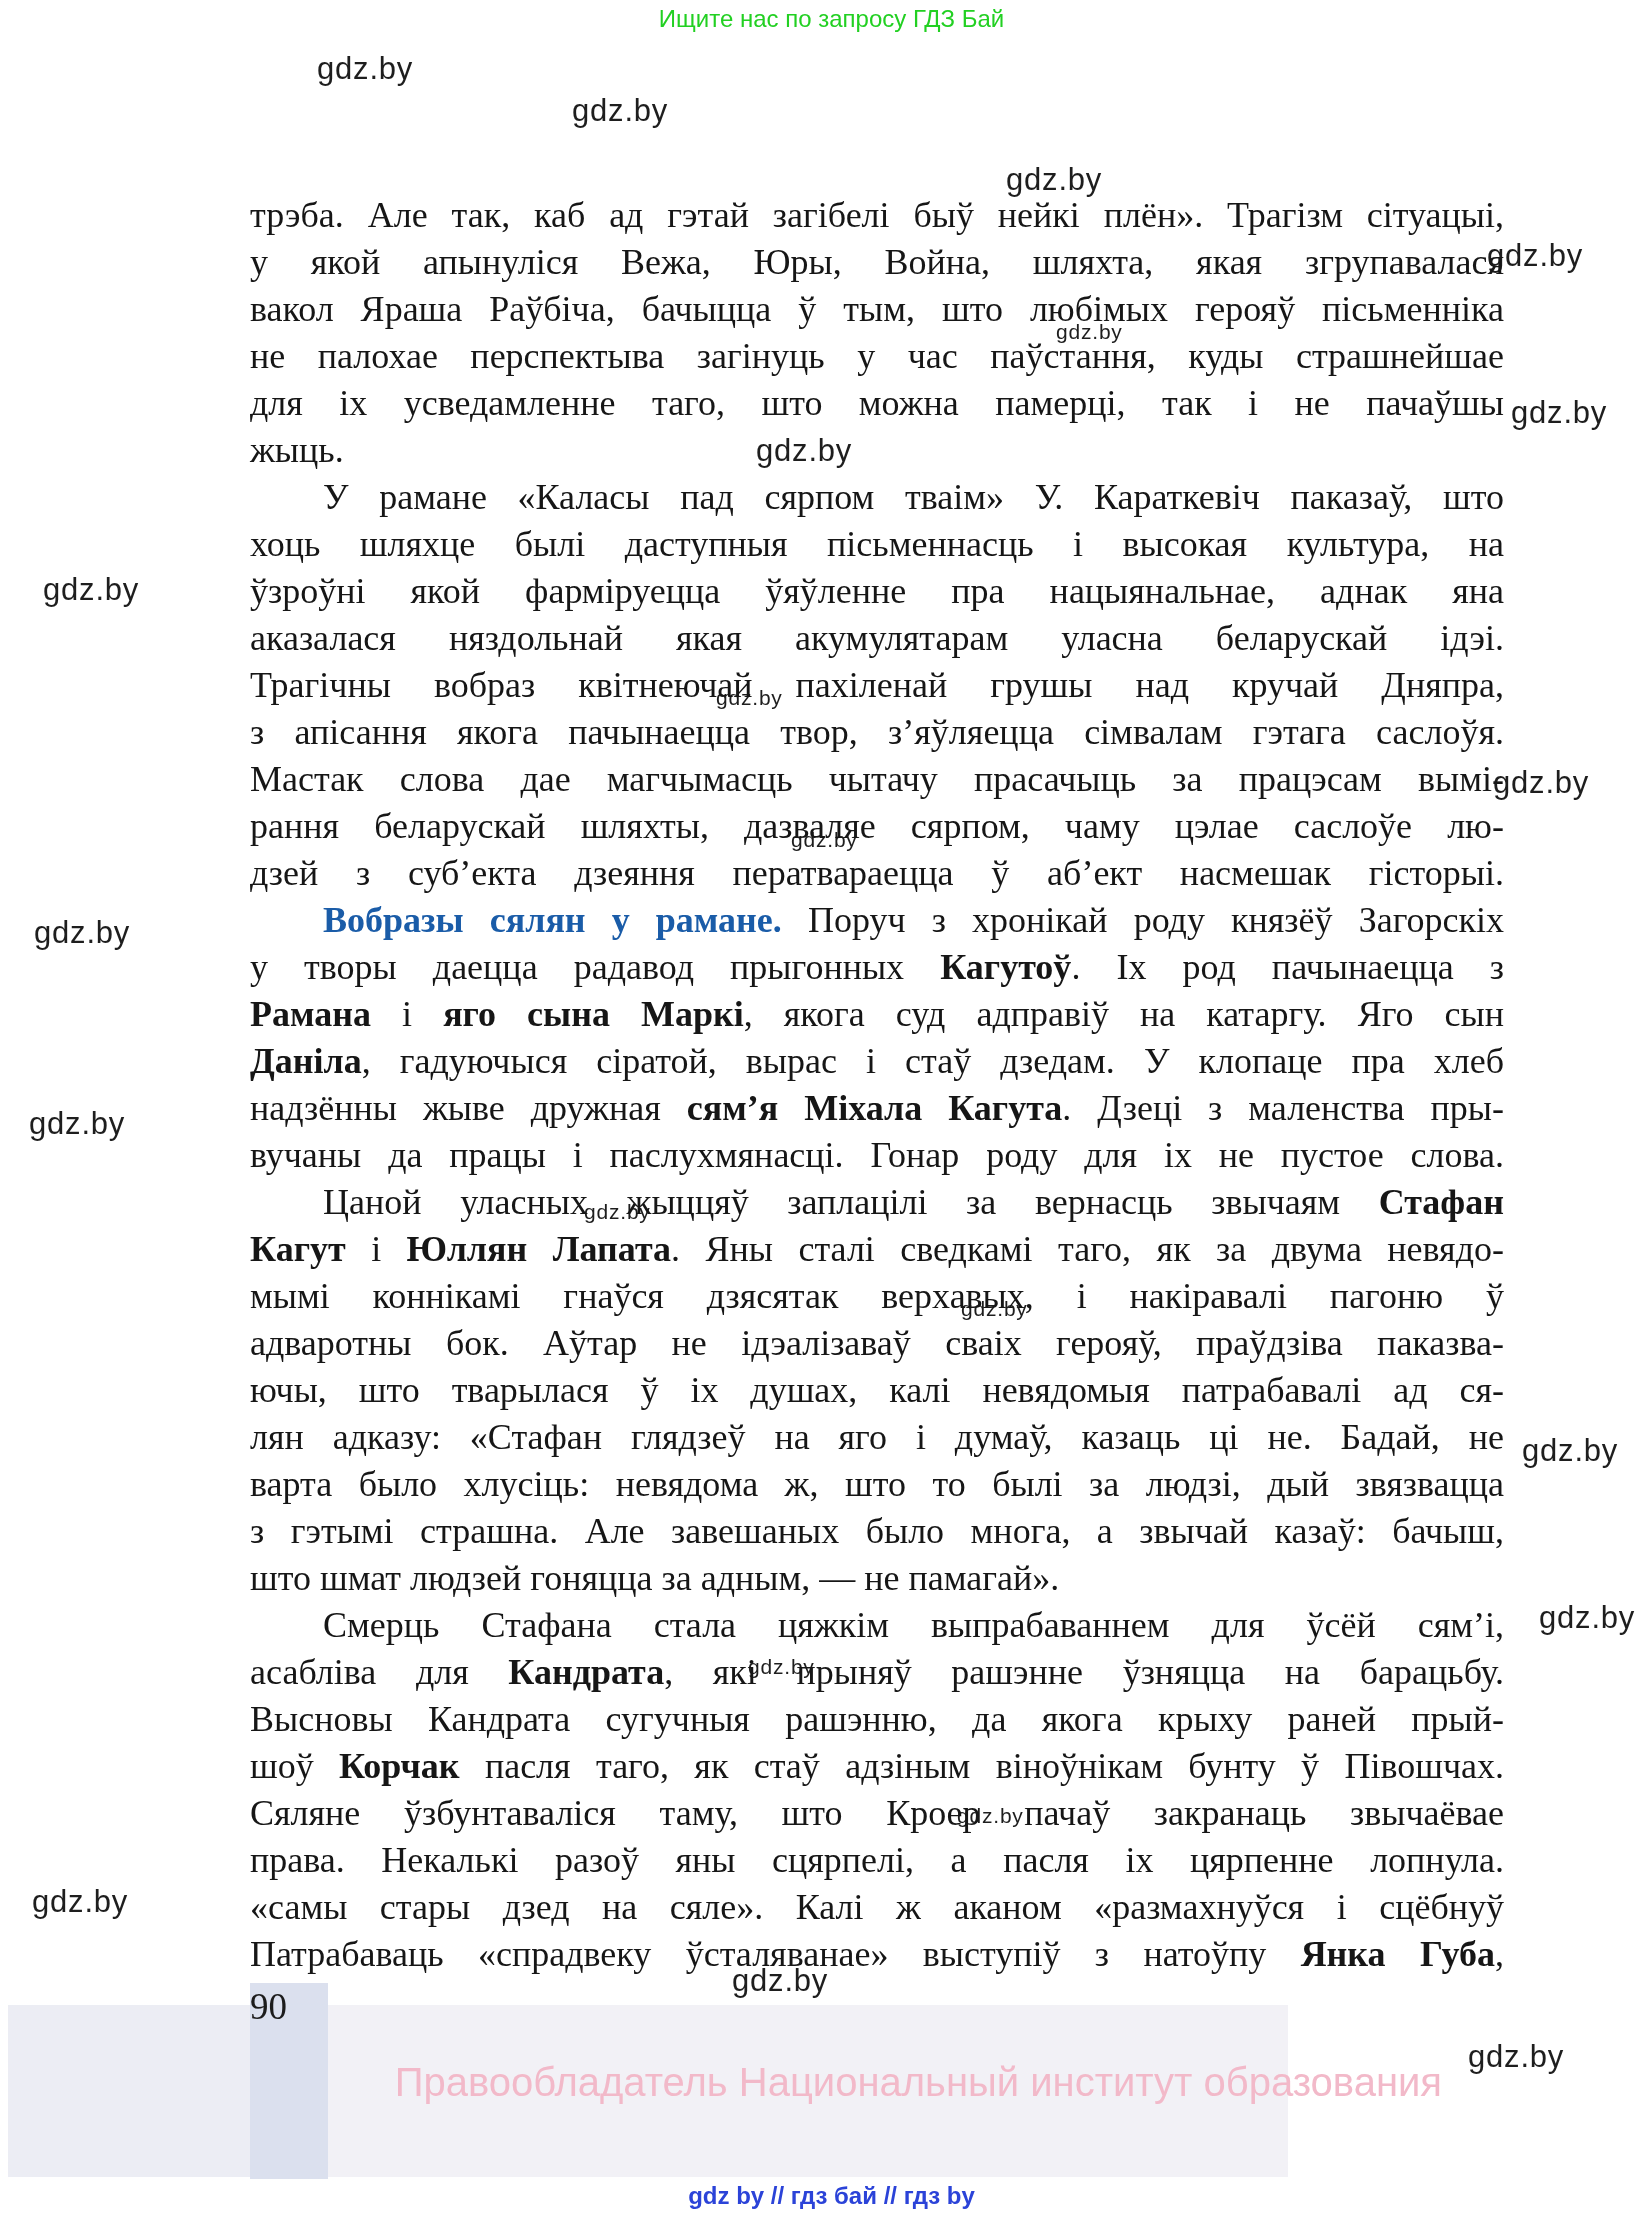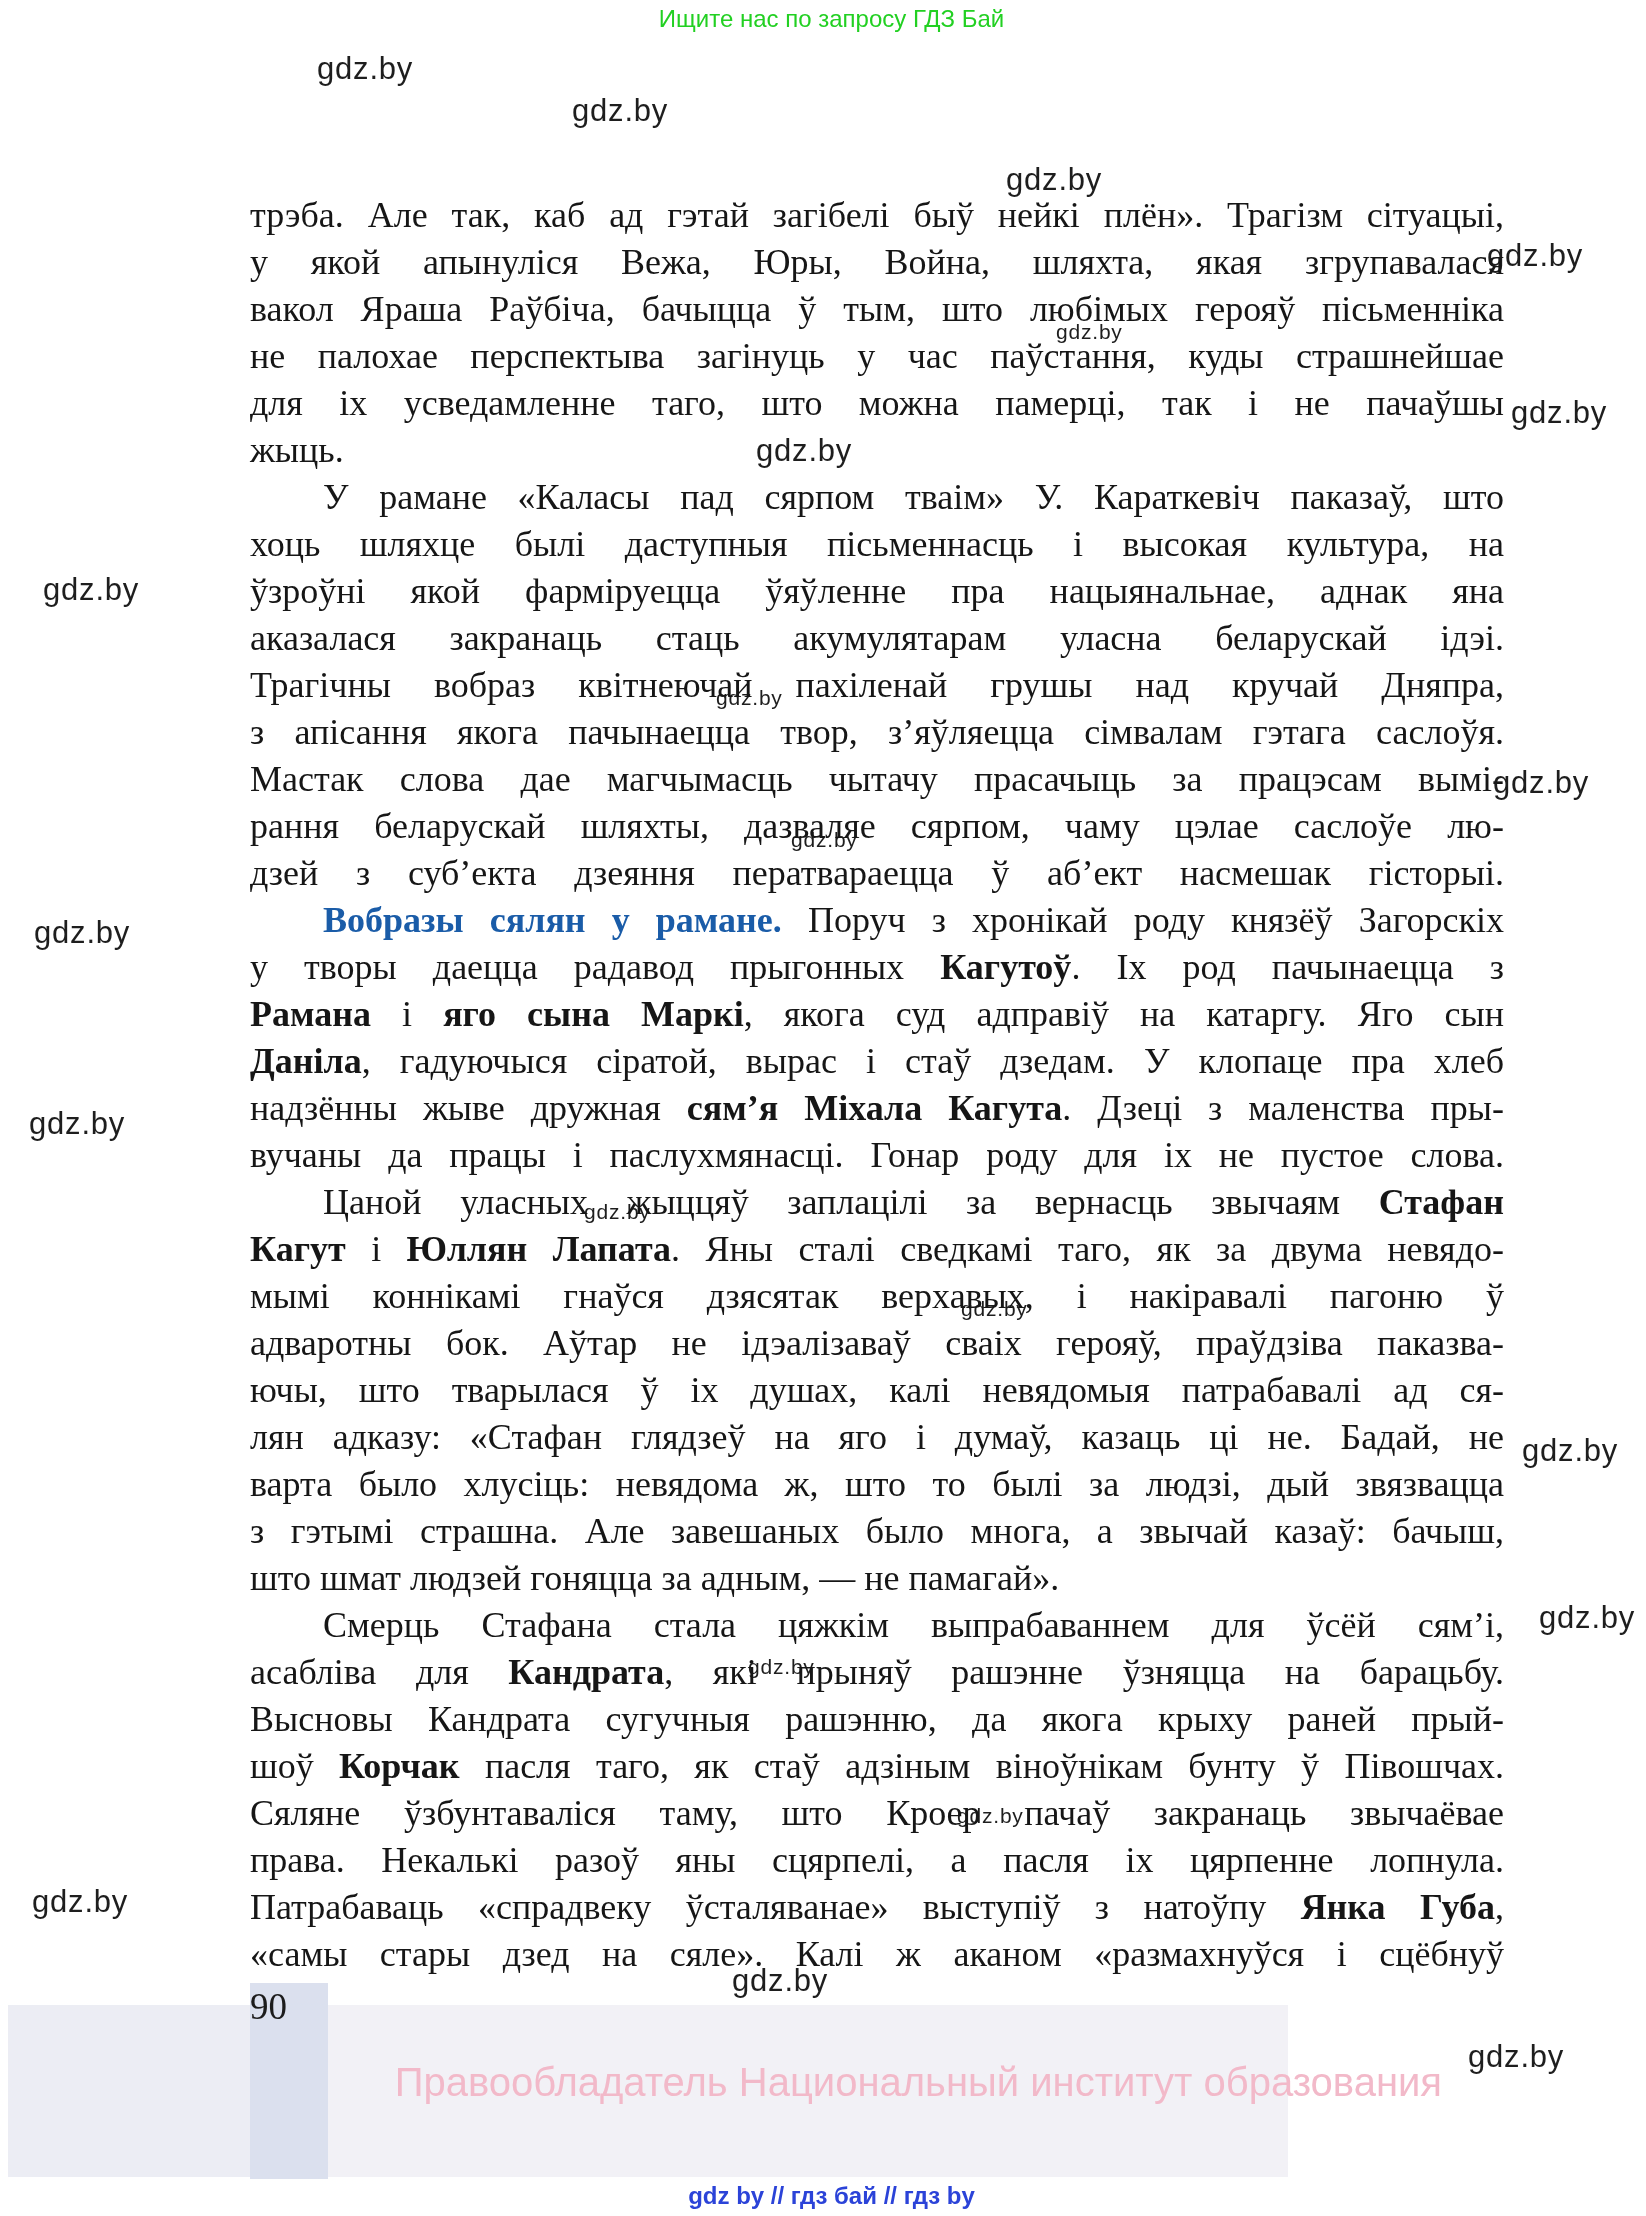--- a/index.html
+++ b/index.html
@@ -89,21 +89,21 @@
         <div class="tline just"><span>у якой апынуліся Вежа, Юры, Война, шляхта, якая згрупавалася</span></div>
         <div class="tline just"><span>вакол Яраша Раўбіча, бачыцца ў тым, што любімых герояў пісьменніка</span></div>
         <div class="tline just"><span>не палохае перспектыва загінуць у час паўстання, куды страшнейшае</span></div>
         <div class="tline just"><span>для іх усведамленне таго, што можна памерці, так і не пачаўшы</span></div>
         <div class="tline"><span>жыць.</span></div>
       </div>
       <div>
         <div class="tline just ind"><span>У рамане «Каласы пад сярпом тваім» У. Караткевіч паказаў, што</span></div>
         <div class="tline just"><span>хоць шляхце былі даступныя пісьменнасць і высокая культура, на</span></div>
         <div class="tline just"><span>ўзроўні якой фарміруецца ўяўленне пра нацыянальнае, аднак яна</span></div>
-        <div class="tline just"><span>аказалася закранаць стаць акумулятарам уласна беларускай ідэі.</span></div>
+        <div class="tline just"><span>аказалася няздольнай якая акумулятарам уласна беларускай ідэі.</span></div>
         <div class="tline just"><span>Трагічны вобраз квітнеючай пахіленай грушы над кручай Дняпра,</span></div>
         <div class="tline just"><span>з апісання якога пачынаецца твор, з’яўляецца сімвалам гэтага саслоўя.</span></div>
         <div class="tline just"><span>Мастак слова дае магчымасць чытачу прасачыць за працэсам вымі-</span></div>
         <div class="tline just"><span>рання беларускай шляхты, дазваляе сярпом, чаму цэлае саслоўе лю-</span></div>
         <div class="tline just"><span>дзей з суб’екта дзеяння ператвараецца ў аб’ект насмешак гісторыі.</span></div>
       </div>
       <div>
         <div class="tline just ind"><span class="b" style="color: rgb(26, 92, 168);">Вобразы сялян у рамане.</span><span> Поруч з хронікай роду князёў Загорскіх</span></div>
         <div class="tline just"><span>у творы даецца радавод прыгонных </span><span class="b">Кагутоў</span><span>. Іх род пачынаецца з</span></div>
         <div class="tline just"><span class="b">Рамана</span><span> і </span><span class="b">яго сына Маркі</span><span>, якога суд адправіў на катаргу. Яго сын</span></div>
@@ -122,22 +122,22 @@
         <div class="tline just"><span>з гэтымі страшна. Але завешаных было многа, а звычай казаў: бачыш,</span></div>
         <div class="tline"><span>што шмат людзей гоняцца за адным, — не памагай».</span></div>
       </div>
       <div>
         <div class="tline just ind"><span>Смерць Стафана стала цяжкім выпрабаваннем для ўсёй сям’і,</span></div>
         <div class="tline just"><span>асабліва для </span><span class="b">Кандрата</span><span>, які прыняў рашэнне ўзняцца на барацьбу.</span></div>
         <div class="tline just"><span>Высновы Кандрата сугучныя рашэнню, да якога крыху раней прый-</span></div>
         <div class="tline just"><span>шоў </span><span class="b">Корчак</span><span> пасля таго, як стаў адзіным віноўнікам бунту ў Півошчах.</span></div>
         <div class="tline just"><span>Сяляне ўзбунтаваліся таму, што Кроер пачаў закранаць звычаёвае</span></div>
         <div class="tline just"><span>права. Некалькі разоў яны сцярпелі, а пасля іх цярпенне лопнула.</span></div>
+        <div class="tline just"><span>«самы стары дзед на сяле». Калі ж аканом «размахнуўся і сцёбнуў</span></div>
         <div class="tline just"><span>Патрабаваць «спрадвеку ўсталяванае» выступіў з натоўпу </span><span class="b">Янка Губа</span><span>,</span></div>
-        <div class="tline just"><span>«самы стары дзед на сяле». Калі ж аканом «размахнуўся і сцёбнуў</span></div>
       </div>
     </div>
 
   <div class="footer-left-box" style="background: rgb(236, 237, 244);"></div>
 
   <div class="page-number-box" style="background: rgb(219, 224, 238);"></div>
 
   <div class="footer-band" style="background: rgb(242, 241, 246);"></div>
 
   <div class="page-number" style="color: rgb(28, 28, 28);">90</div>

